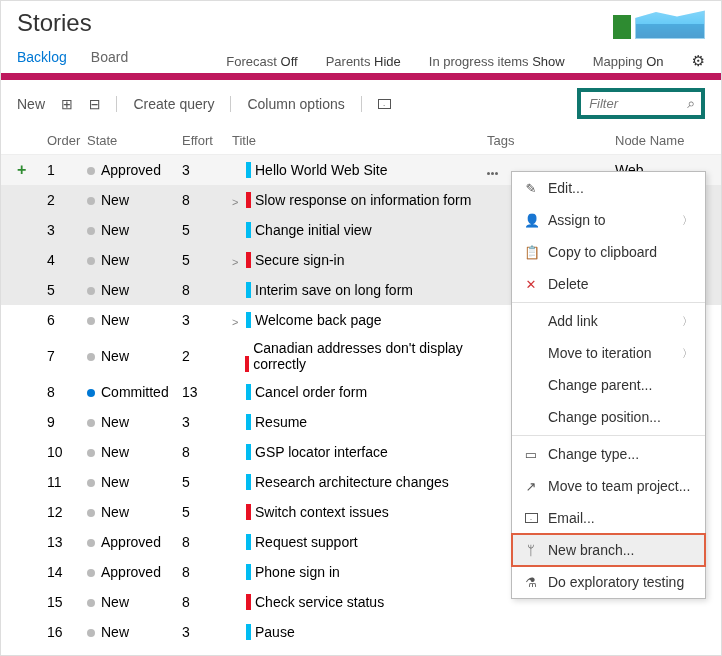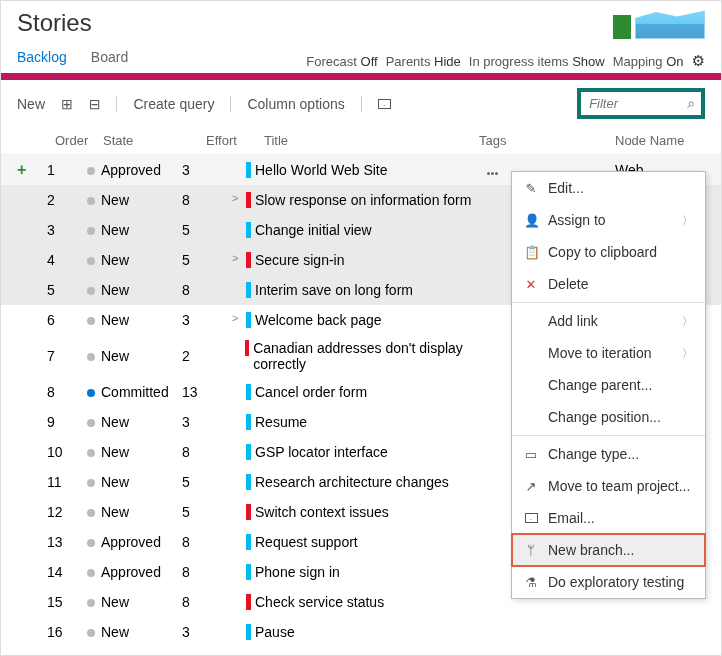--- a/index.html
+++ b/index.html
@@ -5,42 +5,42 @@
 * { box-sizing: border-box; margin: 0; padding: 0; font-family: "Segoe UI", Arial, sans-serif; }
 body { background: #fff; width: 722px; height: 656px; overflow: hidden; border: 1px solid #ddd; position: relative; }
 .header { padding: 8px 16px 0 16px; display: flex; justify-content: space-between; align-items: flex-start; }
 .title { font-size: 24px; font-weight: 300; color: #333; }
 .spark { display: flex; gap: 4px; }
 .spark-bar { width: 18px; height: 24px; background: #2e8b31; align-self: flex-end; }
 .spark-area { width: 70px; height: 30px; background: linear-gradient(180deg, #4fc3f7 0%, #29b6f6 50%, #0288d1 50%, #0277bd 100%); clip-path: polygon(0 30%, 30% 10%, 60% 25%, 100% 5%, 100% 100%, 0 100%); opacity: .7; border: 1px solid #74c0e8; }
 .tabs { display: flex; gap: 24px; padding: 10px 16px 0 16px; border-bottom: 7px solid #be185d; align-items: center; }
 .tab { font-size: 14px; color: #666; padding-bottom: 8px; cursor: pointer; }
 .tab.active { color: #0078d4; }
-.toolbar-right { margin-left: auto; display: flex; gap: 8px; align-items: center; font-size: 13px; color: #555; }
+.toolbar-right { margin-left: auto; display: flex; gap: 28px; align-items: center; font-size: 13px; color: #555; }
 .toolbar-right span.v { color: #333; }
 .gear { font-size: 15px; color: #333; }
 .actions { display: flex; align-items: center; gap: 16px; padding: 8px 16px; font-size: 14px; color: #555; }
 .actions .sep { width: 1px; height: 16px; background: #ccc; }
 .icon-btn { cursor: pointer; color: #555; }
 .filter { margin-left: auto; border: 4px solid #0f766e; display: flex; align-items: center; }
 .filter input { border: none; padding: 4px 8px; width: 100px; font-size: 13px; font-style: italic; color: #888; outline: none; }
 .filter .mag { padding: 0 6px; color: #777; }
-.grid-head { display: flex; padding: 6px 16px; font-size: 13px; color: #666; border-bottom: 1px solid #eee; gap: 8px; }
+.grid-head { display: flex; padding: 6px 16px; font-size: 13px; color: #666; border-bottom: 1px solid #eee; }
 .c-plus { width: 30px; }
 .c-order { width: 40px; }
 .c-state { width: 95px; }
 .c-effort { width: 50px; }
 .c-title { flex: 1; }
 .c-tags { width: 80px; }
 .c-node { width: 90px; margin-left: 48px; }
 .rows { font-size: 14px; }
 .row { display: flex; align-items: center; padding: 5px 16px; min-height: 30px; }
 .row.sel { background: #eaeaea; }
 .row.first { background: #f5f5f5; }
-.row .c-title { display: flex; align-items: flex-start; gap: 4px; }
+.row .c-title { display: flex; align-items: flex-end; gap: 4px; }
 .bullet { width: 8px; height: 8px; border-radius: 50%; display: inline-block; margin-right: 6px; }
 .b-grey { background: #bbb; }
 .b-blue { background: #0078d4; }
 .bar { width: 5px; height: 16px; display: inline-block; }
 .bar-blue { background: #00bcf2; }
 .bar-red { background: #e81123; }
 .chev { color: #888; font-size: 11px; width: 10px; display: inline-block; }
 .add-icon { color: #2e8b31; font-weight: bold; font-size: 16px; }
 .dots { color: #666; letter-spacing: 1px; display:inline-flex; gap:1px;}
 .dots span{width:3px;height:3px;background:#666;border-radius:50%;display:inline-block;}

